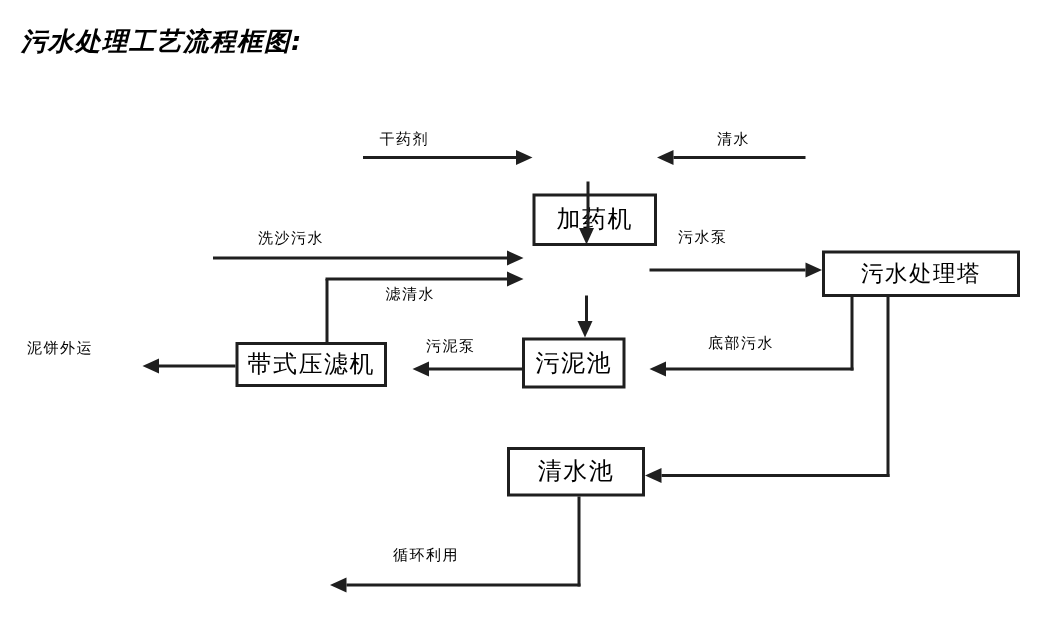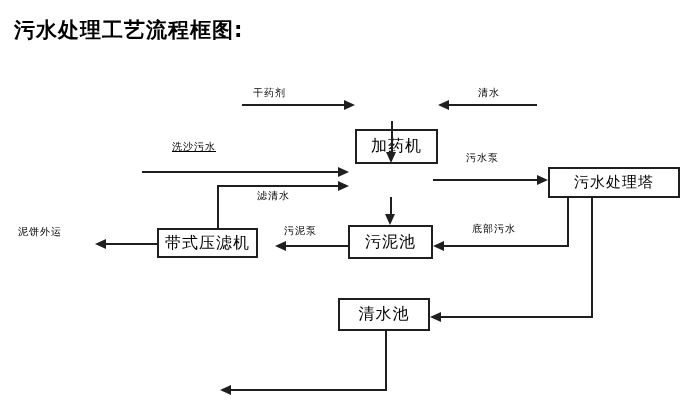--- a/index.html
+++ b/index.html
@@ -7,50 +7,50 @@
     --text:#000000;
     --bg:#ffffff;
   }
   html,body{margin:0;padding:0;background:var(--bg);}
   .canvas{
     position:relative;width:700px;height:420px;background:var(--bg);
     font-family:"DejaVu Sans",sans-serif;color:var(--text);overflow:hidden;
   }
   .title{
     position:absolute;left:14px;top:16px;
-    font-size:21px;font-weight:bold;letter-spacing:1px;
+    font-size:17px;font-weight:bold;letter-spacing:1px;font-style:italic;
   }
   .node{
     position:absolute;box-sizing:border-box;border:2px solid var(--line);
     background:var(--bg);display:flex;align-items:center;justify-content:center;
     font-size:16px;letter-spacing:1px;white-space:nowrap;
   }
   .flabel{
     position:absolute;font-size:10px;letter-spacing:1px;white-space:nowrap;
   }
   .hline{position:absolute;height:2px;background:var(--line);}
   .vline{position:absolute;width:2px;background:var(--line);}
   .arr{position:absolute;width:0;height:0;}
   .arr-right{border-top:5px solid transparent;border-bottom:5px solid transparent;border-left:11px solid var(--line);}
   .arr-left{border-top:5px solid transparent;border-bottom:5px solid transparent;border-right:11px solid var(--line);}
   .arr-down{border-left:5px solid transparent;border-right:5px solid transparent;border-top:11px solid var(--line);}
 
   
   #n-dosing{left:355px;top:88px;width:83px;height:35px;margin-top:41px;}
   #n-sewage{left:349px;top:163px;width:84px;height:34px;}
   #n-tower{left:548px;top:167px;width:132px;height:31px;font-size:15px;}
-  #n-sludge{left:348px;top:225px;width:85px;height:34px;}
+  #n-sludge{left:348px;top:225px;width:69px;height:34px;}
   #n-belt{left:157px;top:228px;width:101px;height:30px;}
   #n-clean{left:338px;top:298px;width:92px;height:33px;}
 
   
   #l-dry{left:253px;top:86px;}
   #l-cw{left:478px;top:86px;}
-  #l-sand{left:172px;top:140px;text-decoration:underline;}
-  #l-pump1{left:452px;top:151px;margin-left:14px;}
+  #l-sand{left:172px;top:152px;}
+  #l-pump1{left:452px;top:151px;}
   #l-filt{left:257px;top:189px;}
   #l-bottom{left:472px;top:222px;}
   #l-pump2{left:284px;top:224px;}
   #l-mud{left:18px;top:225px;}
   #l-recycle{left:262px;top:363px;}
 </style>
 </head>
 <body>
 
 <div class="canvas">
@@ -64,20 +64,21 @@
   <div class="node" id="n-clean">清水池</div>
 
   <div class="flabel" id="l-dry">干药剂</div>
   <div class="flabel" id="l-cw">清水</div>
   <div class="flabel" id="l-sand">洗沙污水</div>
   <div class="flabel" id="l-pump1">污水泵</div>
   <div class="flabel" id="l-filt">滤清水</div>
   <div class="flabel" id="l-bottom">底部污水</div>
   <div class="flabel" id="l-pump2">污泥泵</div>
   <div class="flabel" id="l-mud">泥饼外运</div>
+  <div class="flabel" id="l-recycle">循环利用</div>
 
   <div class="hline" style="left:242px;top:104px;width:103px;"></div>
   <div class="arr arr-right" style="left:344px;top:100px;"></div>
 
   <div class="hline" style="left:449px;top:104px;width:88px;"></div>
   <div class="arr arr-left" style="left:438px;top:100px;"></div>
 
   <div class="vline" style="left:391px;top:121px;height:33px;"></div>
   <div class="arr arr-down" style="left:386px;top:152px;"></div>
 

